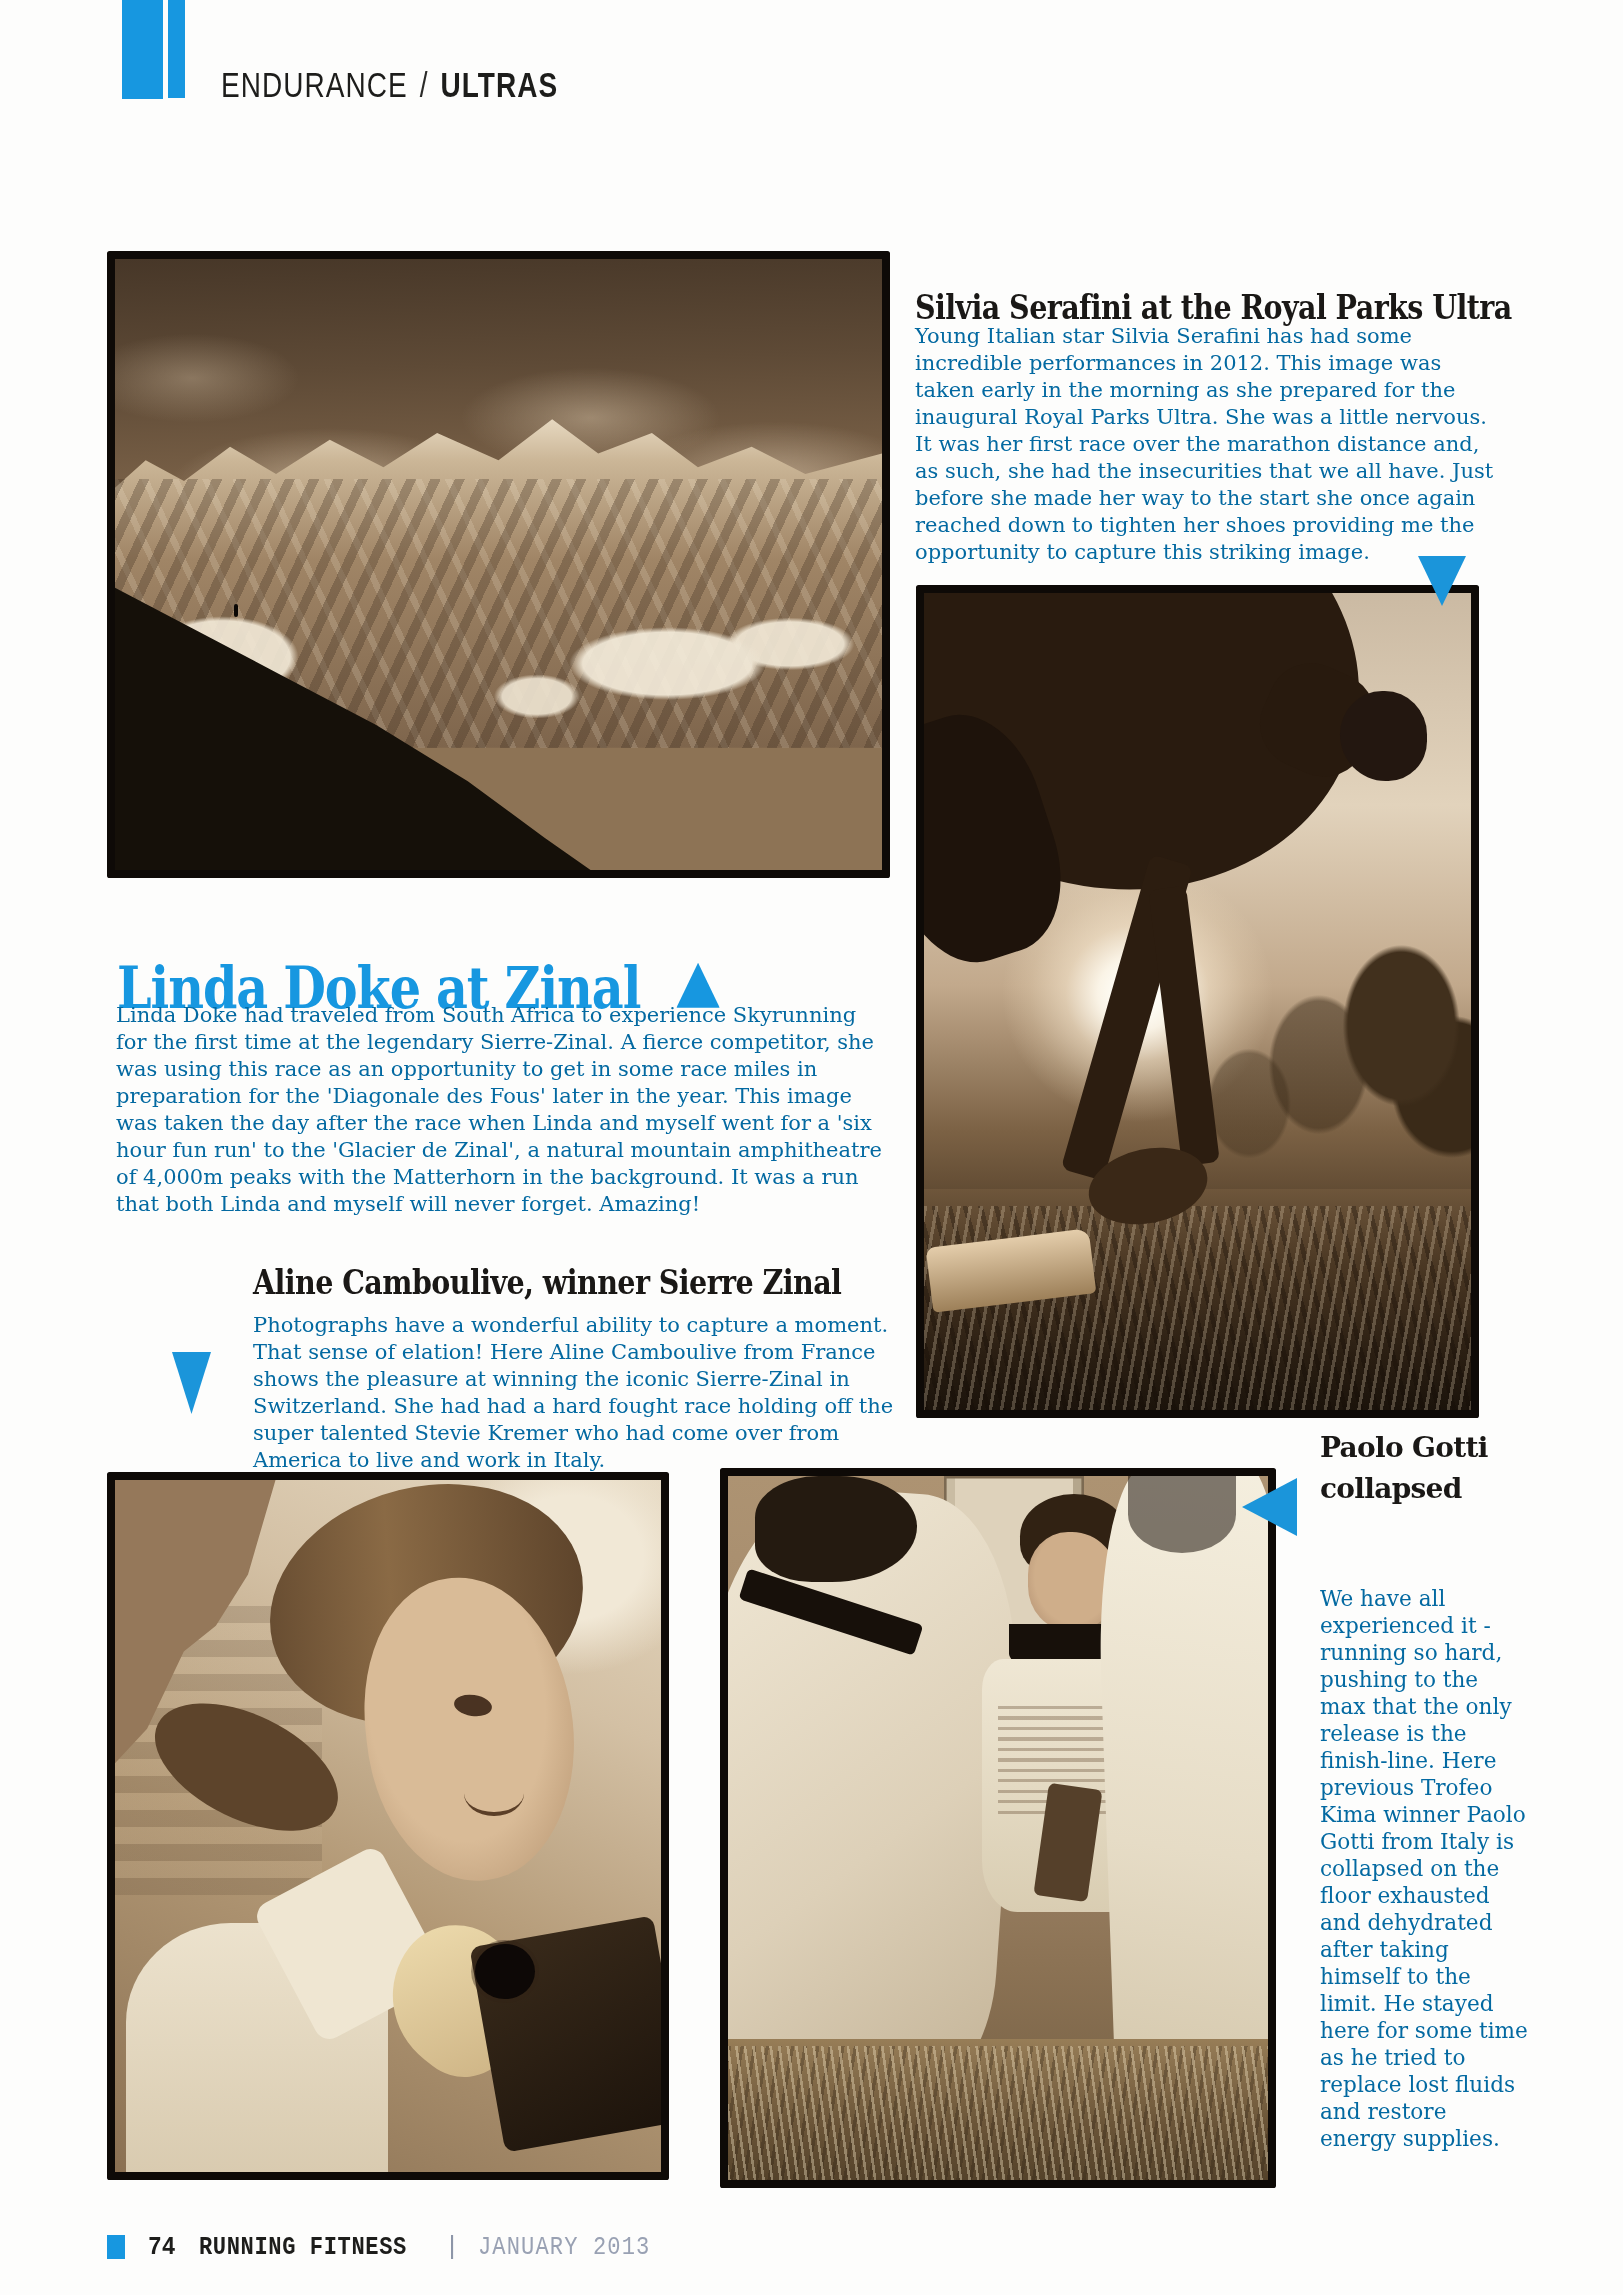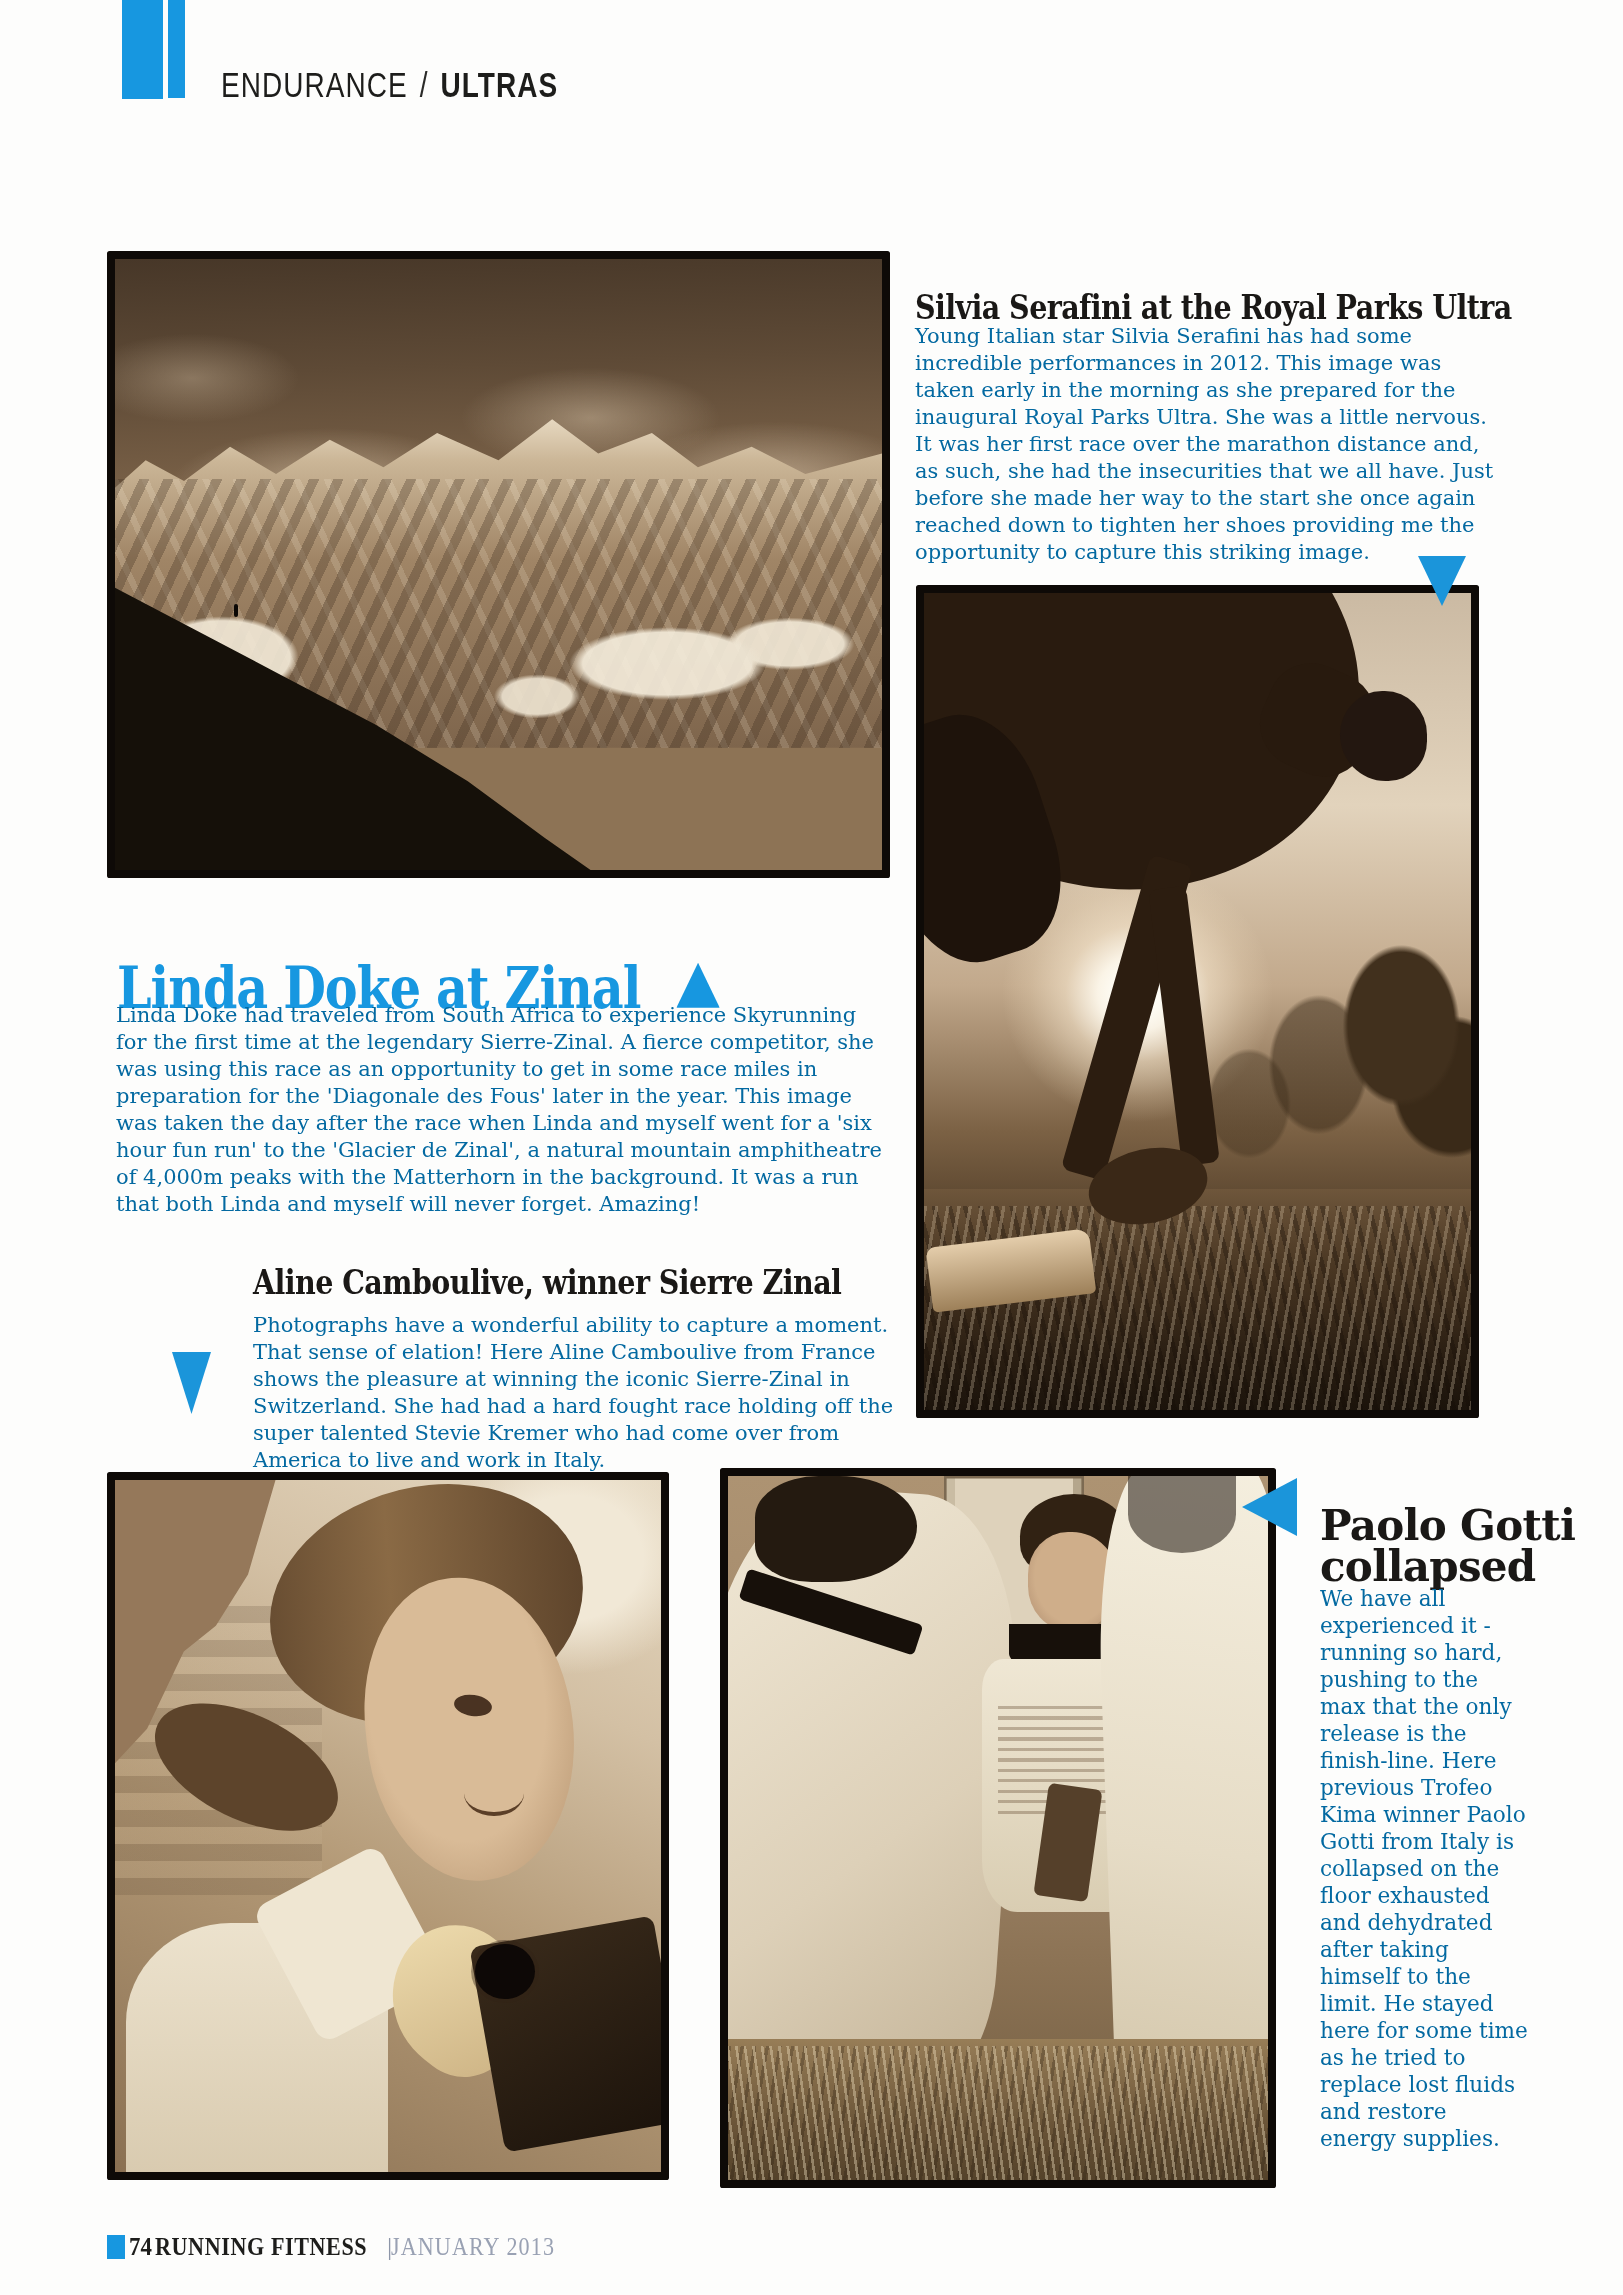--- a/index.html
+++ b/index.html
@@ -17,22 +17,22 @@
   .header-title .sep{font-weight:300;color:#2a2a28;margin:0 3.9px;}
   .header-title .topic{font-weight:800;}
 
   
   .headline{position:absolute;font-weight:bold;color:#1a1816;white-space:nowrap;
         transform:scaleX(.84);transform-origin:left top;font-size:34px;letter-spacing:-0.7px;}
   .body-text{position:absolute;font-size:21px;line-height:27px;color:#0369a1;text-align:left;}
 
   .linda-title{position:absolute;left:117px;top:915px;color:#1797e0;font-weight:bold;
         font-size:58px;white-space:nowrap;transform:scaleX(.85);transform-origin:left top;letter-spacing:-1.3px;}
-  .paolo-title{position:absolute;left:1320px;top:1470px;font-weight:bold;color:#1a1816;
-        font-size:42px;line-height:41px;width:262px;letter-spacing:-0.7px;}
+  .paolo-title{position:absolute;left:1320px;top:1404px;font-weight:bold;color:#1a1816;
+        font-size:28px;line-height:41px;width:262px;letter-spacing:-0.7px;}
 
   
   .tri{position:absolute;background:#1b95da;z-index:6;}
   .tri-down{clip-path:polygon(0 0,100% 0,50% 100%);}
   .tri-up-inline{display:inline-block;width:51px;height:45px;background:#1797e0;margin-left:23.6px;
         clip-path:polygon(50% 0,100% 100%,0 100%);vertical-align:baseline;}
   .tri-left{clip-path:polygon(100% 0,100% 100%,0 50%);}
 
   
   .photo{position:absolute;border:8.5px solid #0e0a07;box-sizing:border-box;overflow:hidden;border-radius:2.6px;}
@@ -127,22 +127,22 @@
   .p-bottle{left:58%;top:44%;width:10%;height:16%;background:#55402a;border-radius:6.5px;transform:rotate(8deg);}
   .p-right-person{right:-4%;top:-2%;width:34%;height:100%;border-radius:30% 20% 0 0;transform:rotate(-2deg);
      background:linear-gradient(190deg,#f5efdf 0%,#e6dcc6 55%,#cfc1a4 100%);}
   .p-right-shadow{right:6%;top:0;width:20%;height:11%;background:rgba(29,20,12,.55);border-radius:0 0 50% 50%;}
   .p-ground{inset:auto 0 0 0;height:20%;background:linear-gradient(180deg,#977d57,#6b5538 60%,#54422a 100%);}
   .p-straw{inset:auto 0 0 0;height:19%;opacity:.55;background:
      repeating-linear-gradient(82deg,rgba(242,228,196,.7) 0 2.6px,transparent 2.6px 8.5px),
      repeating-linear-gradient(100deg,rgba(40,28,16,.5) 0 3.3px,transparent 3.3px 12.4px);}
 
   
-  .footer{position:absolute;left:107px;top:2232px;display:flex;align-items:center;gap:4px;
-     font-family:Liberation Serif, serif;}
+  .footer{position:absolute;left:107px;top:2232px;display:flex;align-items:center;gap:23px;
+     font-family:Liberation Mono, monospace;}
   .footer-square{width:18.3px;height:23.6px;background:#1797e0;}
   .footer .num{font-size:26px;font-weight:bold;color:#1d1d1b;transform:scaleX(.88);transform-origin:left center;}
   .footer .mag{font-size:26px;font-weight:bold;color:#1d1d1b;letter-spacing:0.7px;transform:scaleX(.85);transform-origin:left center;margin-left:-3.9px;}
   .footer .fsep{font-size:26px;font-weight:300;color:#8d96a8;margin-left:-22px;}
   .footer .issue{font-size:26px;font-weight:400;color:#99a1b3;letter-spacing:1.3px;transform:scaleX(.85);transform-origin:left center;margin-left:-5.2px;}
 </style>
 </head>
 <body>
 
 <div class="page">

